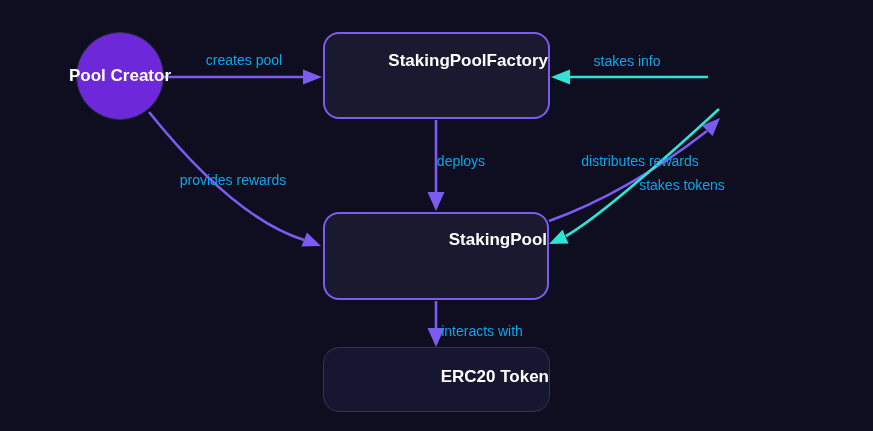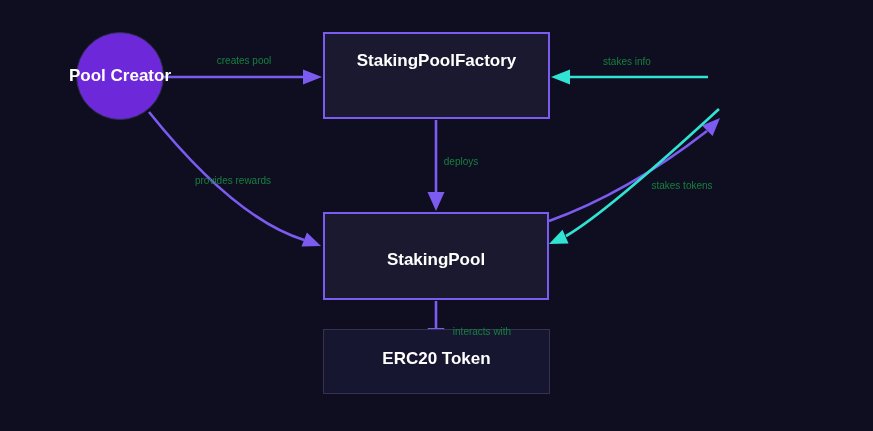--- a/index.html
+++ b/index.html
@@ -8,32 +8,33 @@
     background:#0f0e21;
     font-family:"Liberation Sans",sans-serif;
   }
   .edges{position:absolute;left:0;top:0;width:873px;height:431px;}
   .node{
     position:absolute;box-sizing:border-box;
     color:#ffffff;font-weight:bold;font-size:17px;
     display:flex;justify-content:center;white-space:nowrap;
   }
   .node.rect{
-    background:#1a1930;border:2px solid #7c5cf0;border-radius:0;
+    background:#1a1930;border:2px solid #7c5cf0;border-radius:16px;
     align-items:flex-start;
+    justify-content:flex-end;
   }
   .node.rect.muted{border:1.5px solid #34334f;background:#171630;}
   .node.circle{
     width:88px;height:88px;border-radius:50%;
     border:1.5px solid #2e2d4a;background:#6d28d9;
     align-items:center;
   }
   .edge-label{
     position:absolute;transform:translate(-50%,-50%);
-    color:#15803d;font-size:10px;white-space:nowrap;
+    color:#0ea5e9;font-size:14px;white-space:nowrap;
   }
 </style>
 </head>
 <body>
 
 <div class="canvas">
 
   <svg class="edges" viewBox="0 0 873 431" xmlns="http://www.w3.org/2000/svg">
 
     <g>
@@ -74,28 +75,29 @@
 
   <div class="node circle" style="left:76px;top:32px;">
     <span>Pool Creator</span>
   </div>
 
   <div class="node rect" style="left:323px;top:32px;width:227px;height:87px;padding-top:17px;">
     <span>StakingPoolFactory</span>
   </div>
 
 
-  <div class="node rect" style="left:323px;top:212px;width:226px;height:88px;padding-top:36px;">
+  <div class="node rect" style="left:323px;top:212px;width:226px;height:88px;padding-top:16px;">
     <span>StakingPool</span>
   </div>
 
-  <div class="node rect muted" style="left:323px;top:329px;width:227px;height:65px;padding-top:19px;">
+  <div class="node rect muted" style="left:323px;top:347px;width:227px;height:65px;padding-top:19px;">
     <span>ERC20 Token</span>
   </div>
 
   <div class="edge-label" style="left:244px;top:60px;">creates pool</div>
   <div class="edge-label" style="left:627px;top:61px;">stakes info</div>
   <div class="edge-label" style="left:461px;top:161px;">deploys</div>
   <div class="edge-label" style="left:233px;top:180px;">provides rewards</div>
+  <div class="edge-label" style="left:640px;top:161px;">distributes rewards</div>
   <div class="edge-label" style="left:638px;top:185px;margin-left:44px;">stakes tokens</div>
   <div class="edge-label" style="left:482px;top:319px;margin-top:12px;">interacts with</div>
 
 </div>
 
 </body></html>

